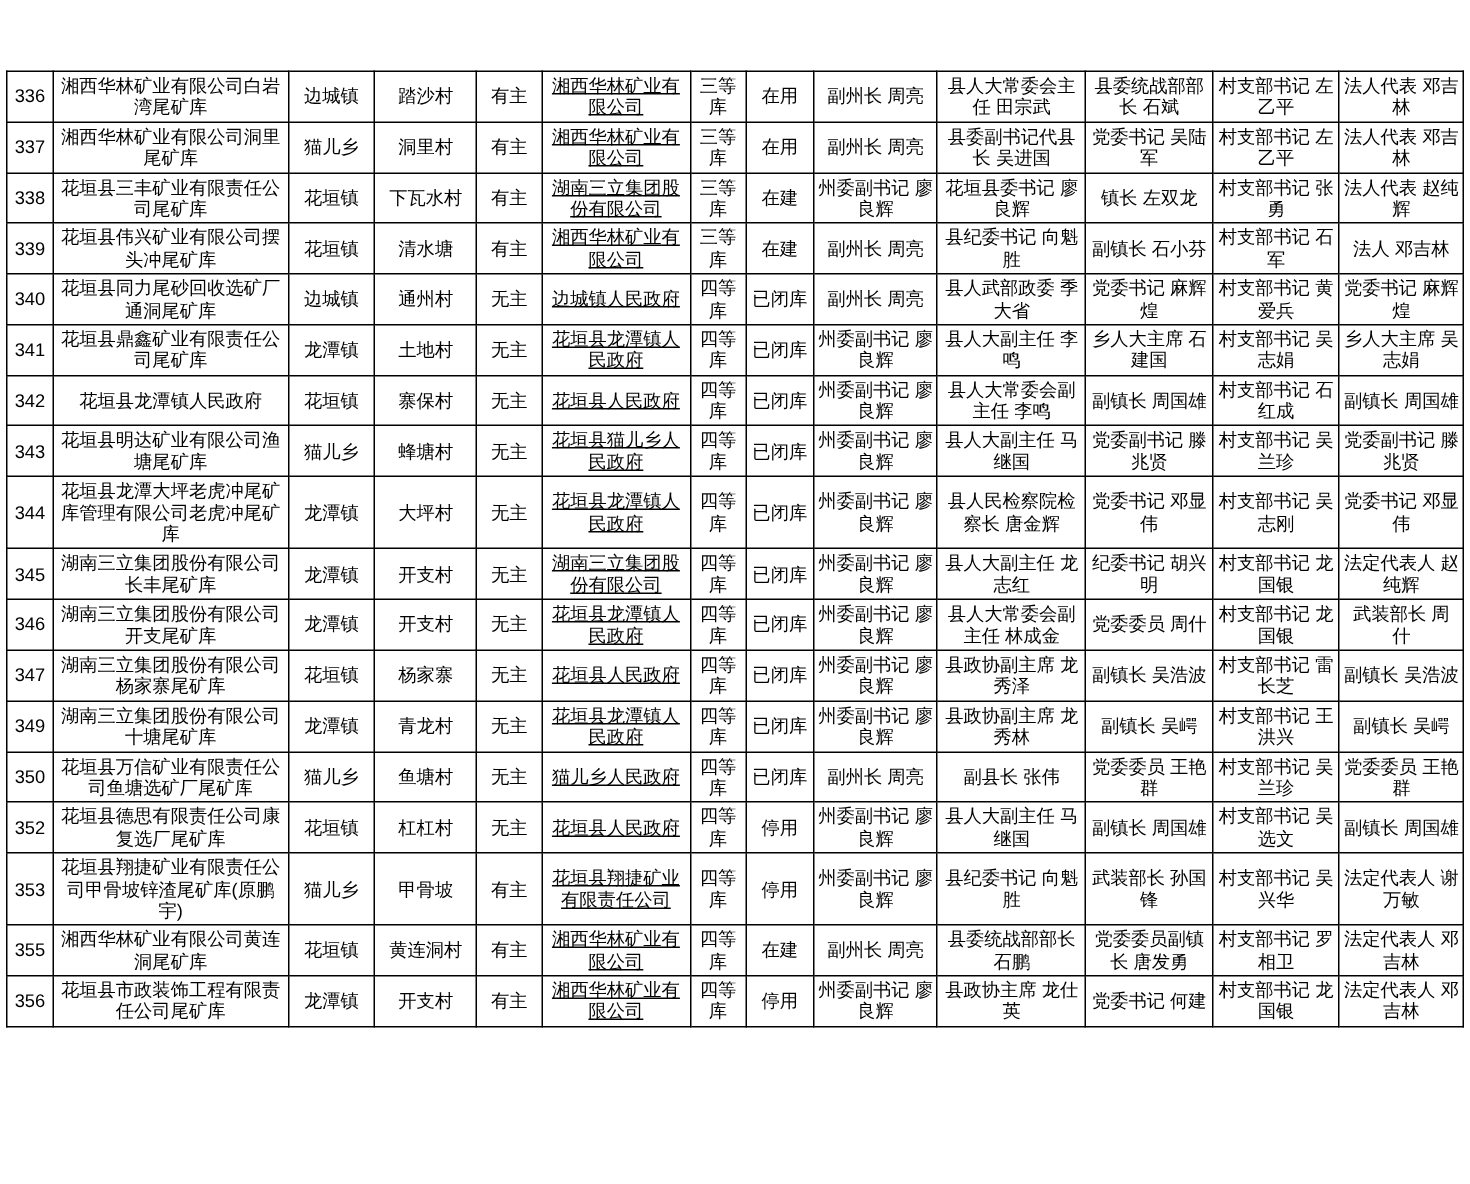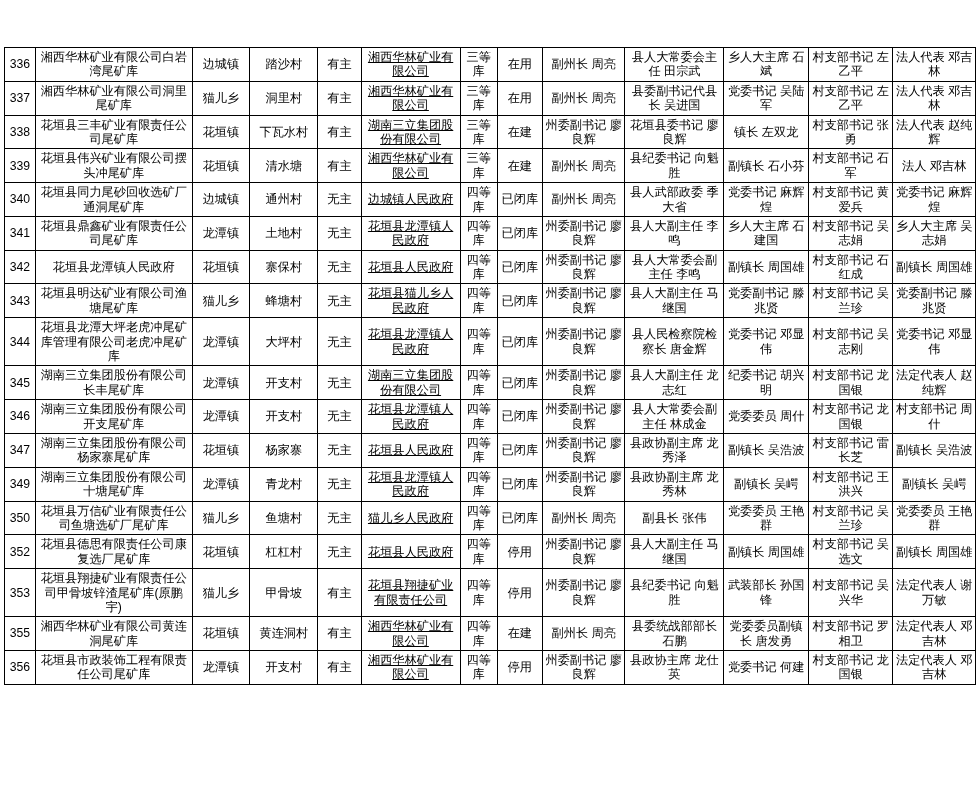--- a/index.html
+++ b/index.html
@@ -90,21 +90,21 @@
         <td class="idx">336</td>
         <td class="name">湘西华林矿业有限公司白岩湾尾矿库</td>
         <td>边城镇</td>
         <td>踏沙村</td>
         <td>有主</td>
         <td class="tight">湘西华林矿业有限公司</td>
         <td>三等库</td>
         <td>在用</td>
         <td>副州长 周亮</td>
         <td>县人大常委会主任 田宗武</td>
-        <td>乡人大主席 石斌</td>
+        <td>县委统战部部长 石斌</td>
         <td>村支部书记 左乙平</td>
         <td>法人代表 邓吉林</td>
       </tr>
       <tr>
         <td class="idx">337</td>
         <td class="name">湘西华林矿业有限公司洞里尾矿库</td>
         <td>猫儿乡</td>
         <td>洞里村</td>
         <td>有主</td>
         <td class="tight">湘西华林矿业有限公司</td>
@@ -242,21 +242,21 @@
         <td>龙潭镇</td>
         <td>开支村</td>
         <td>无主</td>
         <td class="tight">花垣县龙潭镇人民政府</td>
         <td>四等库</td>
         <td>已闭库</td>
         <td>州委副书记 廖良辉</td>
         <td>县人大常委会副主任 林成金</td>
         <td>党委委员 周什</td>
         <td>村支部书记 龙国银</td>
-        <td>村支部书记 周 什</td>
+        <td>武装部长 周 什</td>
       </tr>
       <tr>
         <td class="idx">347</td>
         <td class="name">湖南三立集团股份有限公司杨家寨尾矿库</td>
         <td>花垣镇</td>
         <td>杨家寨</td>
         <td>无主</td>
         <td class="tight">花垣县人民政府</td>
         <td>四等库</td>
         <td>已闭库</td>

